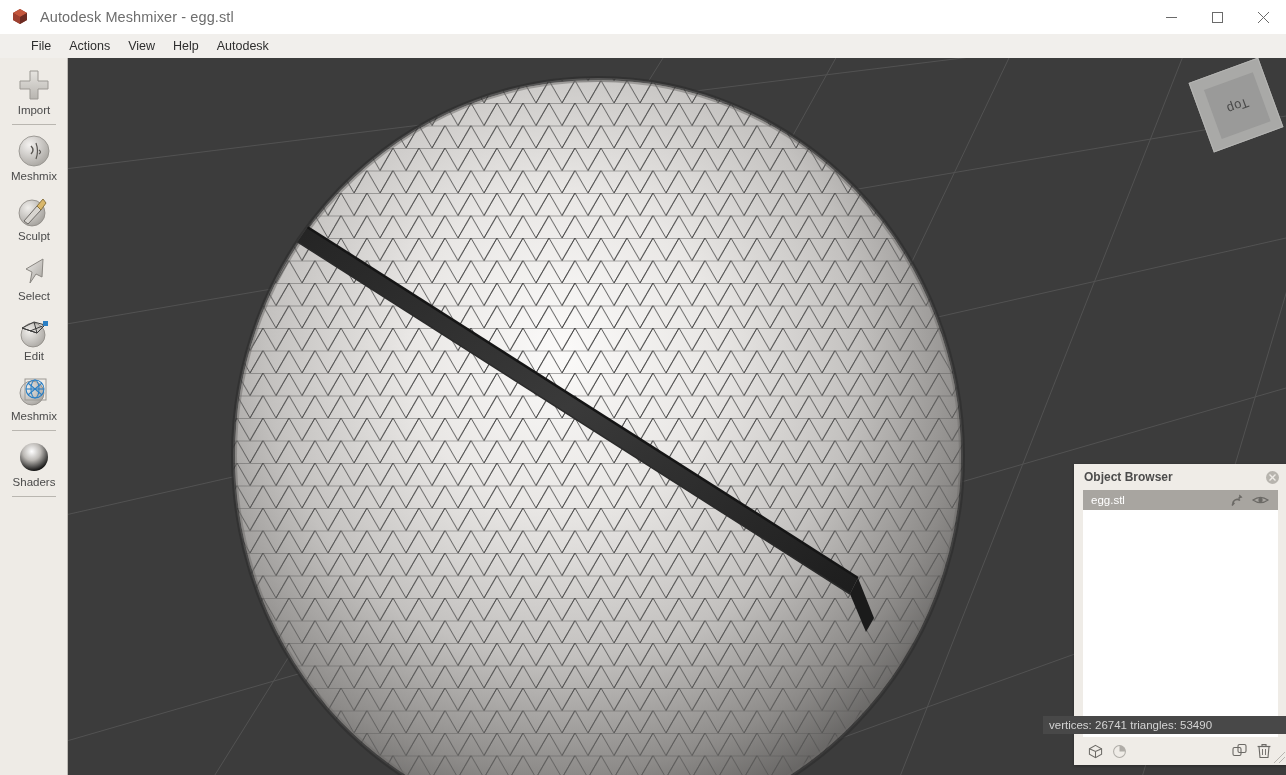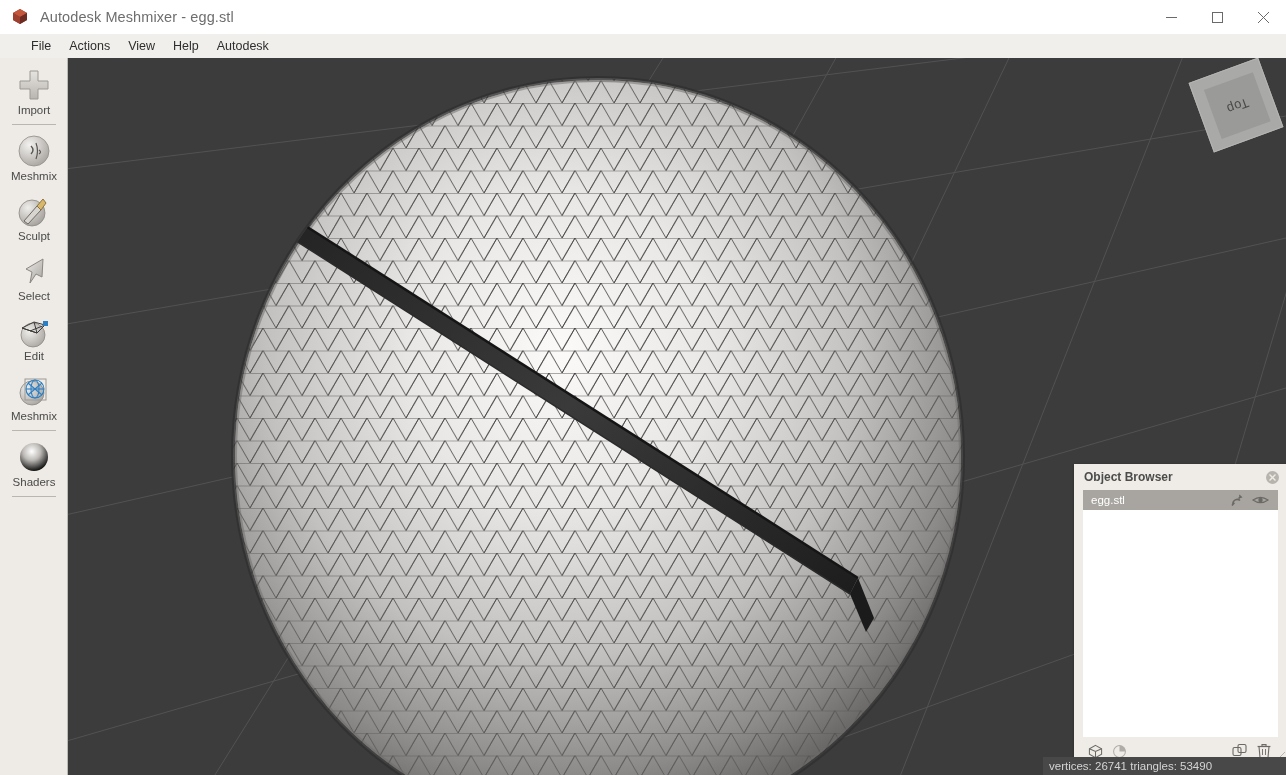--- a/index.html
+++ b/index.html
@@ -237,21 +237,21 @@
   #ob-footer .spacer { flex: 1; }
   #ob-grip {
     position: absolute;
     right: 1px; bottom: 1px;
     width: 14px; height: 14px;
   }
 
   
   #statusbar {
     position: absolute;
-    left: 1043px; top: 757px;
+    left: 1043px; top: 716px;
     width: 243px; height: 18px;
     background: #484848;
     display: flex;
     align-items: center;
     padding-left: 6px;
     box-sizing: border-box;
   }
   #status-text {
     font-size: 11.5px;
     color: #d4d4d4;

